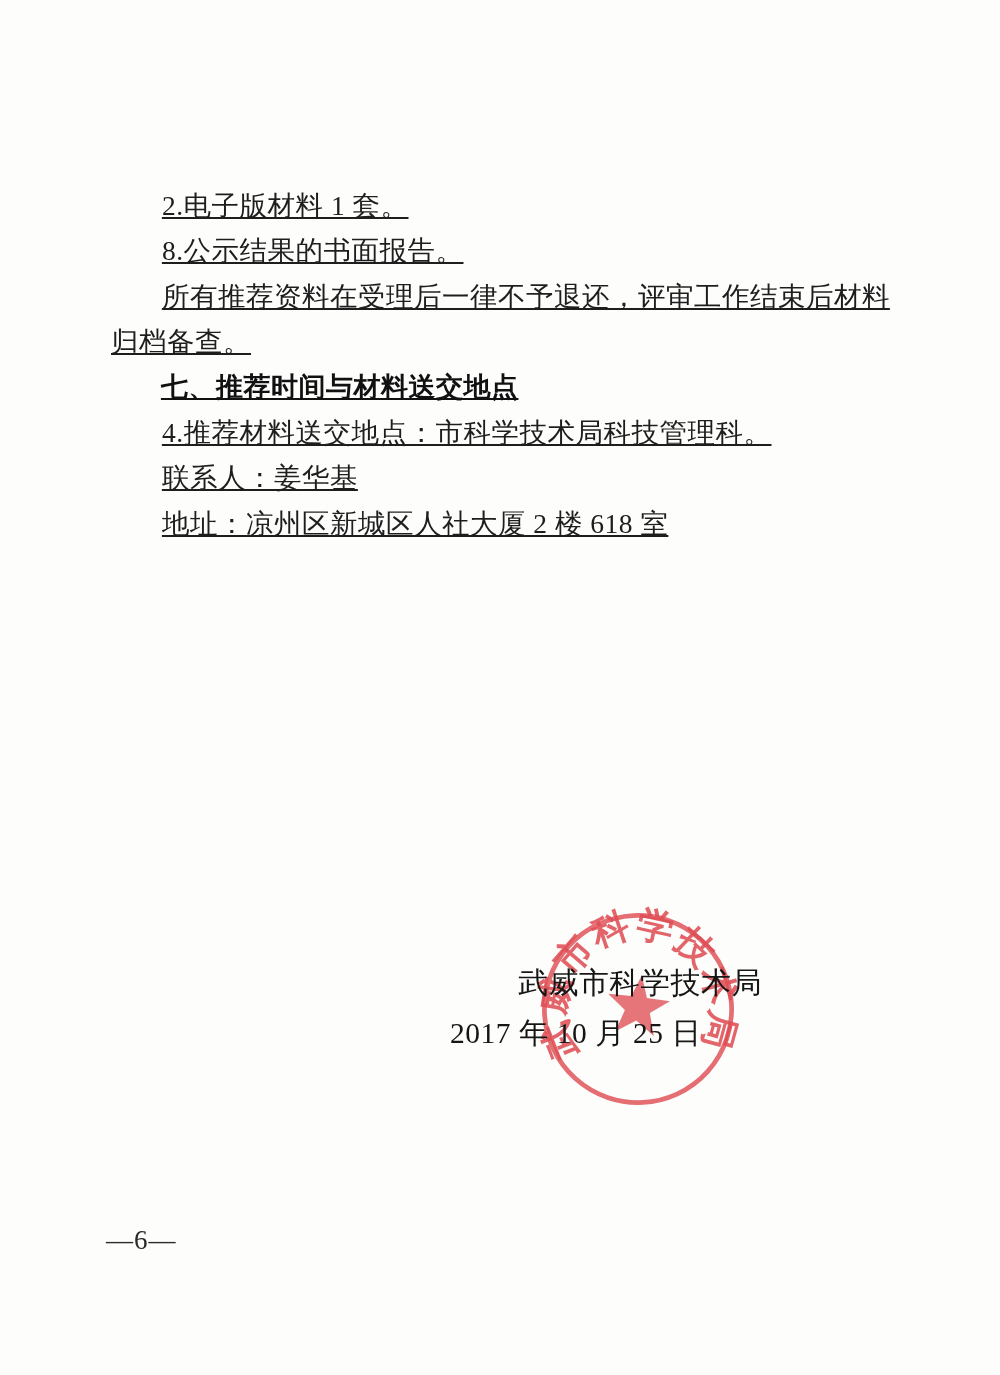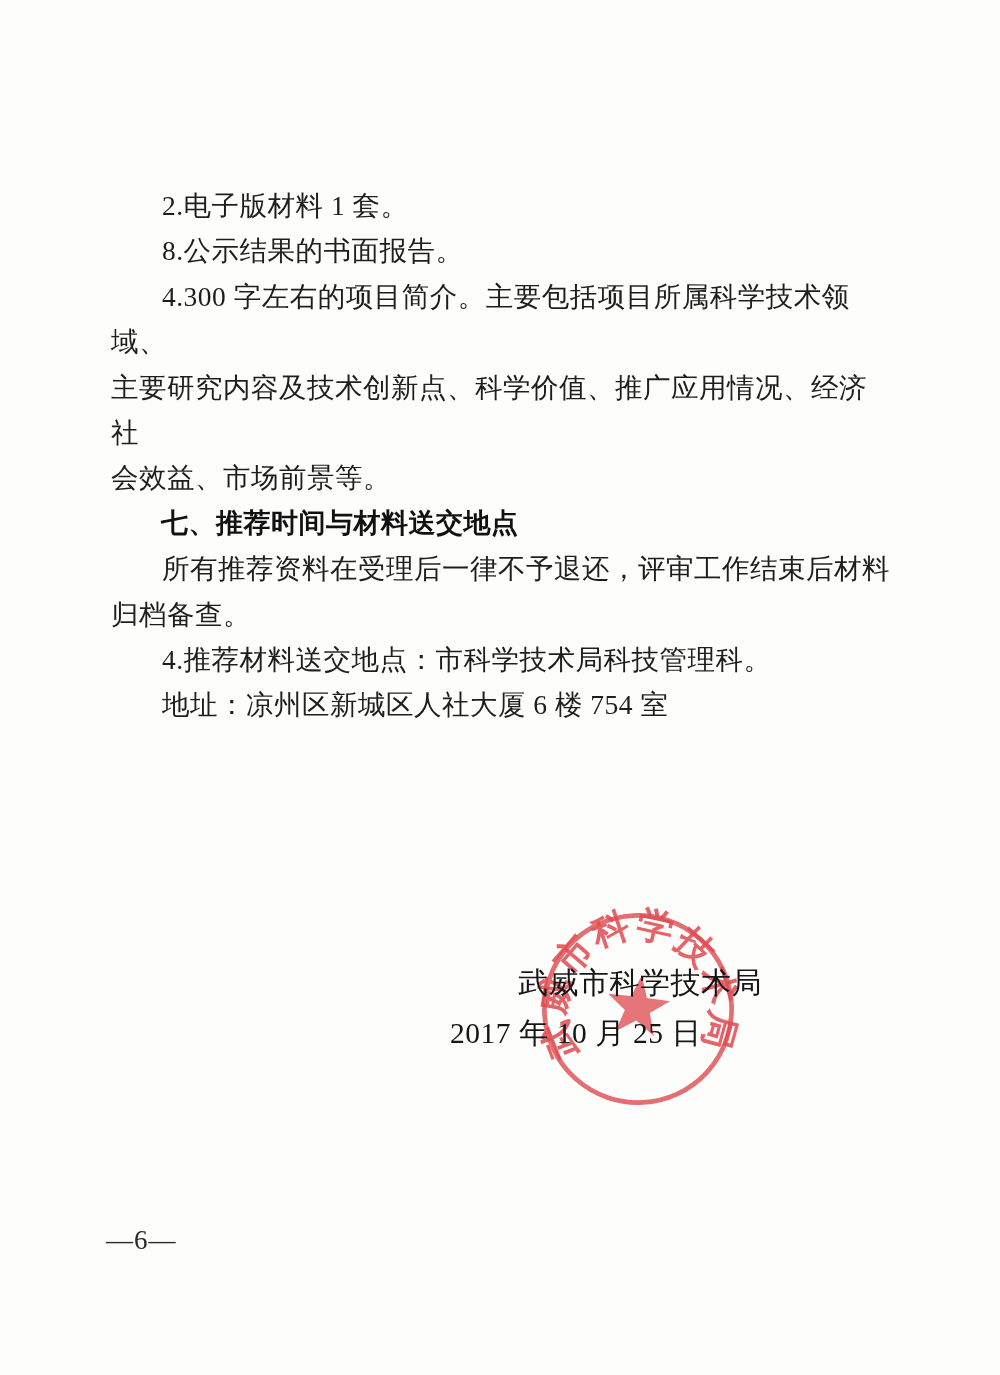--- a/index.html
+++ b/index.html
@@ -22,20 +22,21 @@
     width: 782px;
   }
   .doc-body p {
     margin: 0;
     font-size: 27.5px;
     line-height: 45.4px;
     letter-spacing: 0.5px;
     white-space: pre-line;
     text-align: left;
     color: #1e1e1e;
+    text-decoration: underline;
   }
   .doc-body p.indent {
     text-indent: 1.85em;
   }
   .doc-body p.heading {
     font-family: "Liberation Sans", "DejaVu Sans", sans-serif;
     font-weight: 700;
     font-size: 27px;
     color: #111;
   }
@@ -84,28 +85,26 @@
     color: #2a2a2a;
     z-index: 1;
   }
 </style>
 </head>
 <body>
 
 <div class="doc-body">
   <p class="indent">2.电子版材料 1 套。</p>
   <p class="indent">8.公示结果的书面报告。</p>
-  <p class="indent">4.300 字左右的项目简介。主要包括项目所属科学技术领域、
-主要研究内容及技术创新点、科学价值、推广应用情况、经济社
-会效益、市场前景等。</p>
-  <p class="indent heading">七、推荐时间与材料送交地点</p>
   <p class="indent">所有推荐资料在受理后一律不予退还，评审工作结束后材料
 归档备查。</p>
+  <p class="indent heading">七、推荐时间与材料送交地点</p>
   <p class="indent">4.推荐材料送交地点：市科学技术局科技管理科。</p>
-  <p class="indent">地址：凉州区新城区人社大厦 6 楼 754 室</p>
+  <p class="indent">联系人：姜华基</p>
+  <p class="indent">地址：凉州区新城区人社大厦 2 楼 618 室</p>
 </div>
 
 <svg class="seal" viewBox="0 0 220 220" xmlns="http://www.w3.org/2000/svg">
   <circle cx="110" cy="110" r="99" fill="none" stroke-width="5" opacity="0.82" stroke="#dd4047"></circle>
   <defs>
     <path id="sealArc" d="M 51.8 158.9 A 76 76 0 1 1 168.2 158.9" fill="none"></path>
   </defs>
   <text font-size="39" letter-spacing="2" opacity="0.88" fill="#dd4047">
     <textPath href="#sealArc" startOffset="50%" text-anchor="middle">武威市科学技术局</textPath>
   </text>

